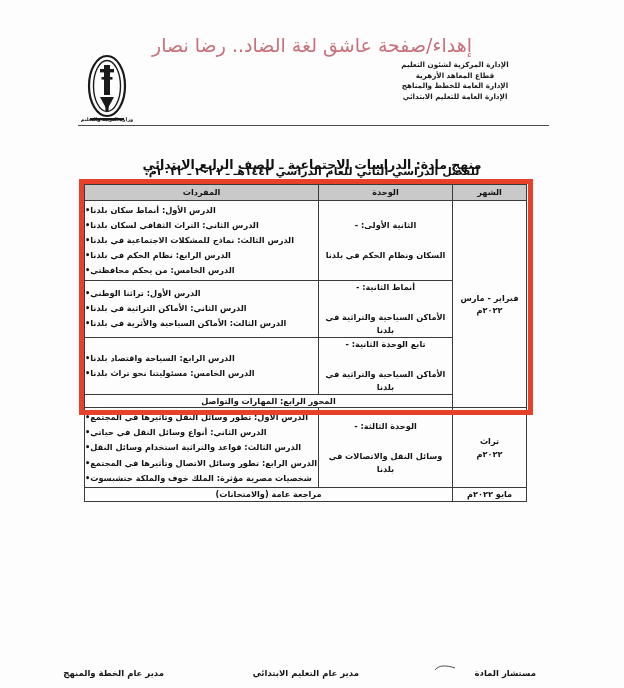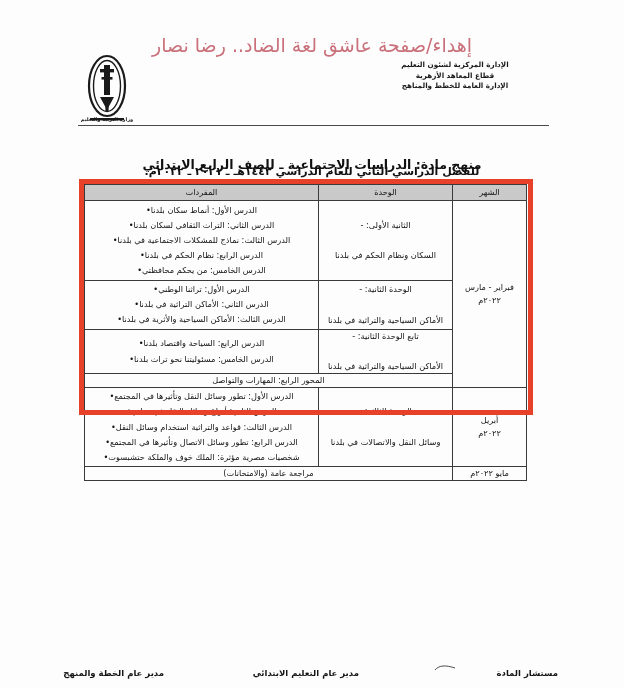--- a/index.html
+++ b/index.html
@@ -115,21 +115,21 @@
     border-collapse: collapse;
     width: 442px;
     table-layout: fixed;
     direction: rtl;
   }
   table.plan td, table.plan th {
     border: 1px solid #3a3a3a;
     padding: 0;
     vertical-align: middle;
     font-size: 8.2px;
-    font-weight: normal;
+    font-weight: bold;
     color: #141414;
     line-height: 1.55;
   }
   th.hdr {
     background: #c9c9c9;
     text-align: center;
     height: 15px;
     font-size: 8.6px;
     color: #101010;
   }
@@ -143,21 +143,21 @@
     line-height: 1.85;
     margin-left: 37px;
   }
   td.unit {
     text-align: center;
     padding: 4px 5px;
   }
   td.unit .u-title { display: block; }
   td.unit .u-sub   { display: block; margin-top: 18px; }
   td.items {
-    text-align: center;
+    text-align: left;
     padding: 4px 6px 4px 4px;
   }
   td.items .lesson {
     display: block;
     margin: 2.5px 0;
     white-space: nowrap;
   }
   td.axis {
     text-align: center;
     padding: 4px 0;
@@ -194,21 +194,21 @@
   }
   .sig {
     position: absolute;
     bottom: 2px;
     font-size: 8.5px;
     font-weight: bold;
     color: #151515;
     white-space: nowrap;
     direction: rtl;
   }
-  .sig.s1 { right: 6px; }
+  .sig.s1 { right: 28px; }
   .sig.s2 { right: 205px; }
   .sig.s3 { right: 400px; }
   .squiggle {
     position: absolute;
     right: 108px;
     bottom: 8px;
     width: 22px;
     height: 8px;
   }
 </style>
@@ -229,20 +229,21 @@
       <path d="M22 44 L29 57 L36 44 Z" fill="#1a1a1a"></path>
       <rect x="27.4" y="44" width="3.2" height="14" fill="#1a1a1a"></rect>
       <rect x="12" y="65" width="34" height="2.4" fill="#1a1a1a"></rect>
     </svg>
     <div class="logo-caption">وزارة التربية والتعليم</div>
 
     <div class="ministry-lines">
       <div>الإدارة المركزية لشئون التعليم</div>
       <div>قطاع المعاهد الأزهرية</div>
       <div>الإدارة العامة للخطط والمناهج</div>
+      <div>الإدارة العامة للتعليم الابتدائي</div>
     </div>
   </div>
   <div class="rule"></div>
 
   <div class="doc-title l1">منهج مادة: الدراسات الاجتماعية ـ للصف الرابع الابتدائي</div>
   <div class="doc-title l2">للفصل الدراسي الثاني للعام الدراسي ١٤٤٣هـ ـ ٢٠٢١ ـ ٢٠٢٢م.</div>
 
   <div class="table-wrap">
     <table class="plan">
       <colgroup>
@@ -272,21 +273,21 @@
             <span class="lesson">الدرس الأول: أنماط سكان بلدنا•</span>
             <span class="lesson">الدرس الثاني: التراث الثقافي لسكان بلدنا•</span>
             <span class="lesson">الدرس الثالث: نماذج للمشكلات الاجتماعية في بلدنا•</span>
             <span class="lesson">الدرس الرابع: نظام الحكم في بلدنا•</span>
             <span class="lesson">الدرس الخامس: من يحكم محافظتي•</span>
           </td>
         </tr>
 
         <tr>
           <td class="unit">
-            <span class="u-title">الوحدة الثانية: -</span>
+            <span class="u-title">أنماط الثانية: -</span>
             <span class="u-sub">الأماكن السياحية والتراثية في بلدنا</span>
           </td>
           <td class="items">
             <span class="lesson">الدرس الأول: تراثنا الوطني•</span>
             <span class="lesson">الدرس الثاني: الأماكن التراثية في بلدنا•</span>
             <span class="lesson">الدرس الثالث: الأماكن السياحية والأثرية في بلدنا•</span>
           </td>
         </tr>
 
         <tr>
@@ -299,21 +300,21 @@
             <span class="lesson">الدرس الخامس: مسئوليتنا نحو تراث بلدنا•</span>
           </td>
         </tr>
 
         <tr>
           <td class="axis" colspan="2">المحور الرابع: المهارات والتواصل</td>
         </tr>
 
         <tr>
           <td class="month">
-            <span>أبريل</span><br>
+            <span>تراث</span><br>
             <span>٢٠٢٢م</span>
           </td>
           <td class="unit">
             <span class="u-title">الوحدة الثالثة: -</span>
             <span class="u-sub">وسائل النقل والاتصالات في بلدنا</span>
           </td>
           <td class="items">
             <span class="lesson">الدرس الأول: تطور وسائل النقل وتأثيرها في المجتمع•</span>
             <span class="lesson">الدرس الثاني: أنواع وسائل النقل في حياتي•</span>
             <span class="lesson">الدرس الثالث: قواعد والتراثية استخدام وسائل النقل•</span>

